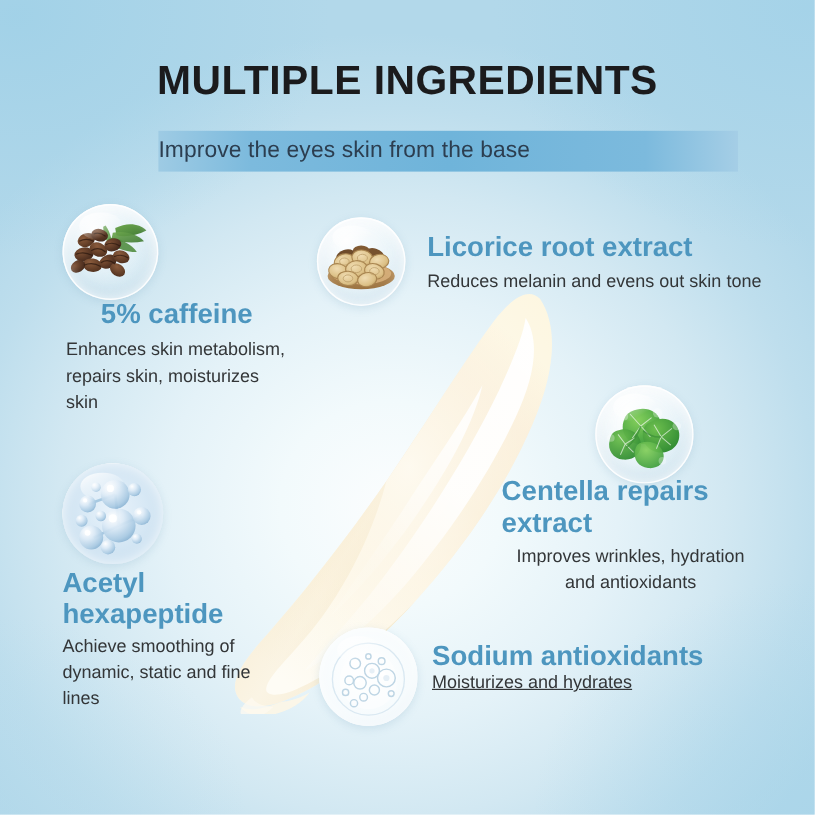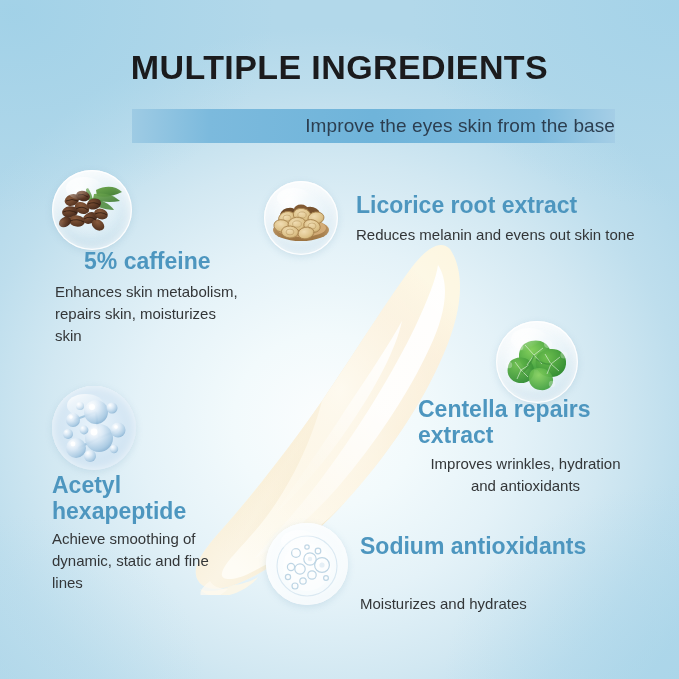--- a/index.html
+++ b/index.html
@@ -47,21 +47,21 @@
     color:#1b1b1d;
     white-space:nowrap;
   }
 
   #subtitle-banner {
     position:absolute;
     left:132px; top:109px;
     width:483px; height:34px;
     background:linear-gradient(to right,
         #9ecbe4 0%, #7cbadd 16%, #6fb4da 50%, #7cbadd 84%, #a5cee6 100%);
-    display:flex; align-items:center; justify-content:flex-end;
+    display:flex; align-items:center; justify-content:flex-start;
   }
   #subtitle-banner span {
     font-size:19px;
     color:#2c3e50;
     letter-spacing:.1px;
     white-space:nowrap;
   }
 
   
   #cream-swatch {
@@ -127,21 +127,21 @@
   #head-licorice     { left:356px; top:192px; width:300px; }
   #body-licorice     { left:356px; top:224px; width:305px; }
 
   #head-centella     { left:418px; top:396px; width:200px; }
   #body-centella     { left:418px; top:453px; width:215px;text-align:center; }
 
   #head-acetyl       { left:52px;  top:472px; width:175px; }
   #body-acetyl       { left:52px;  top:528px; width:180px; }
 
   #head-hyaluronate  { left:360px; top:533px; width:270px; }
-  #body-hyaluronate  { left:360px; top:593px; width:270px; }
+  #body-hyaluronate  { left:360px; top:558px; width:270px;text-decoration:underline; }
 </style>
 </head>
 <body>
 
 <div id="poster">
 
   <div id="title">MULTIPLE INGREDIENTS</div>
 
   <div id="subtitle-banner">
     <span>Improve the eyes skin from the base</span>

